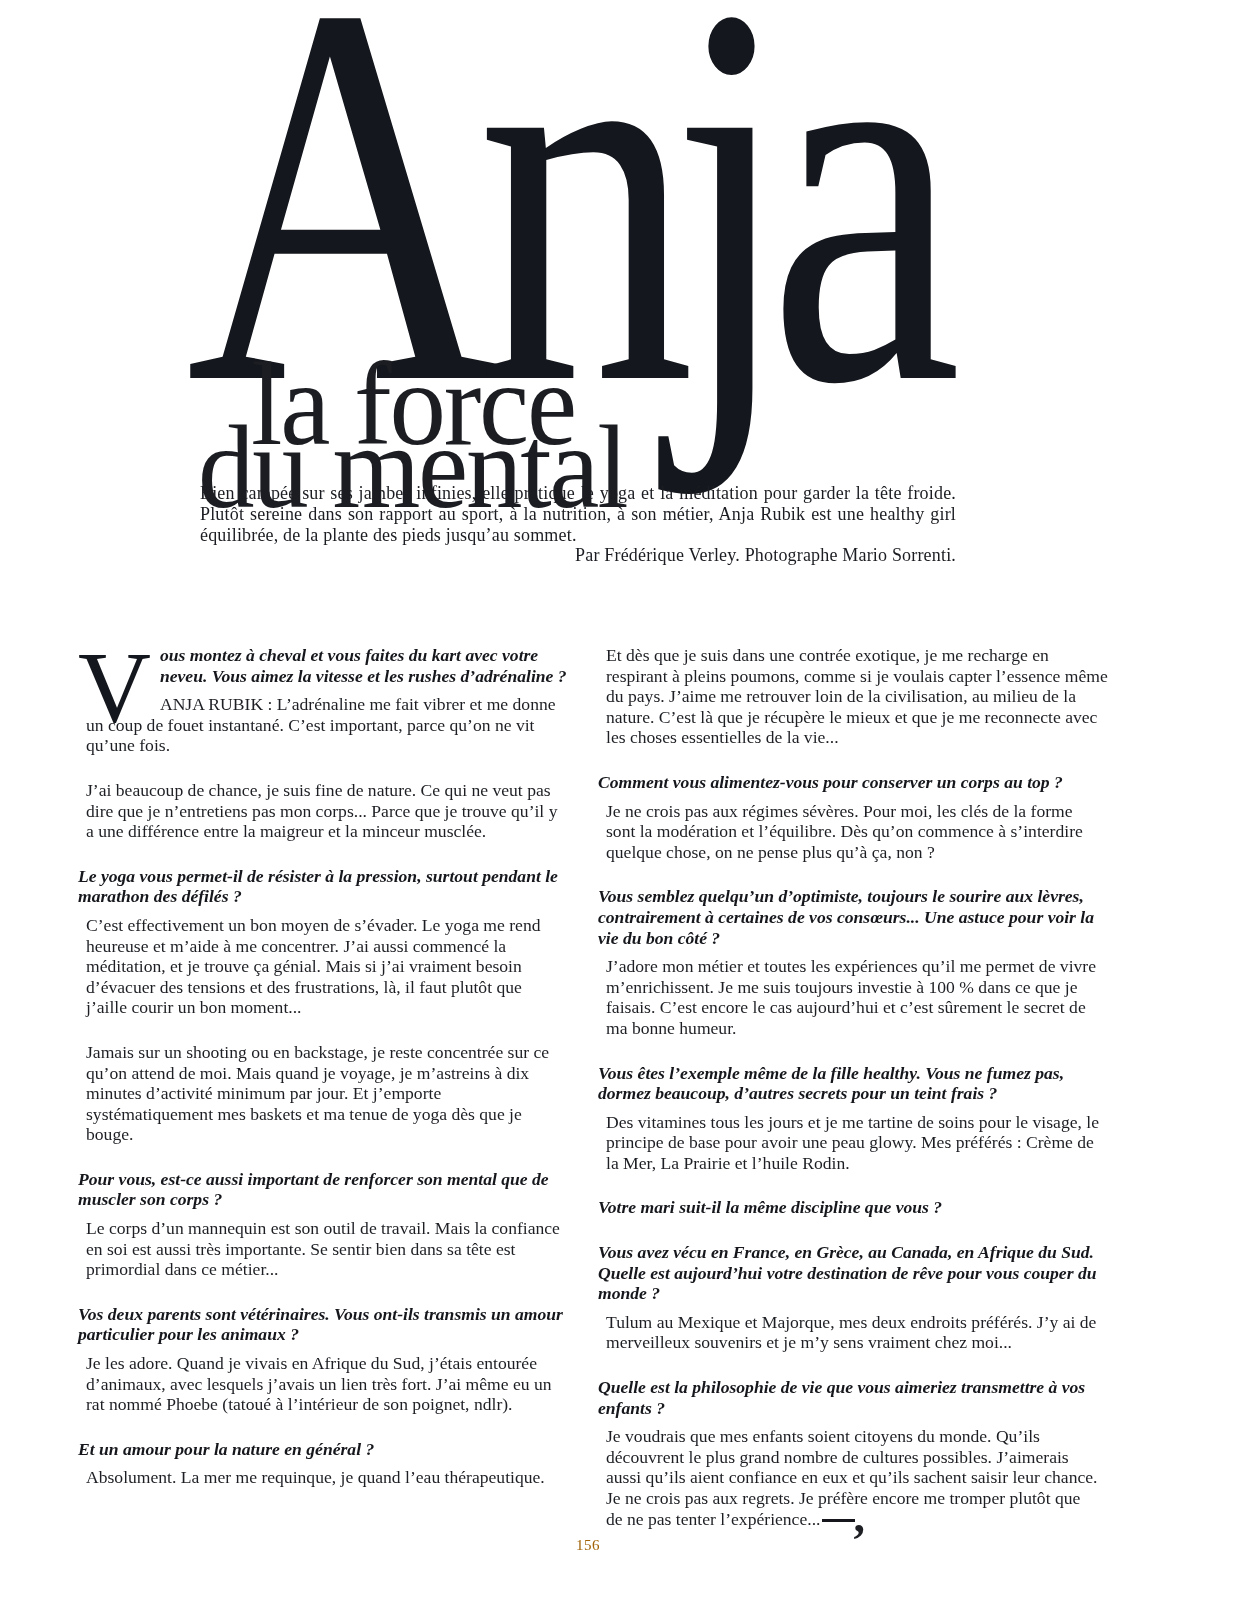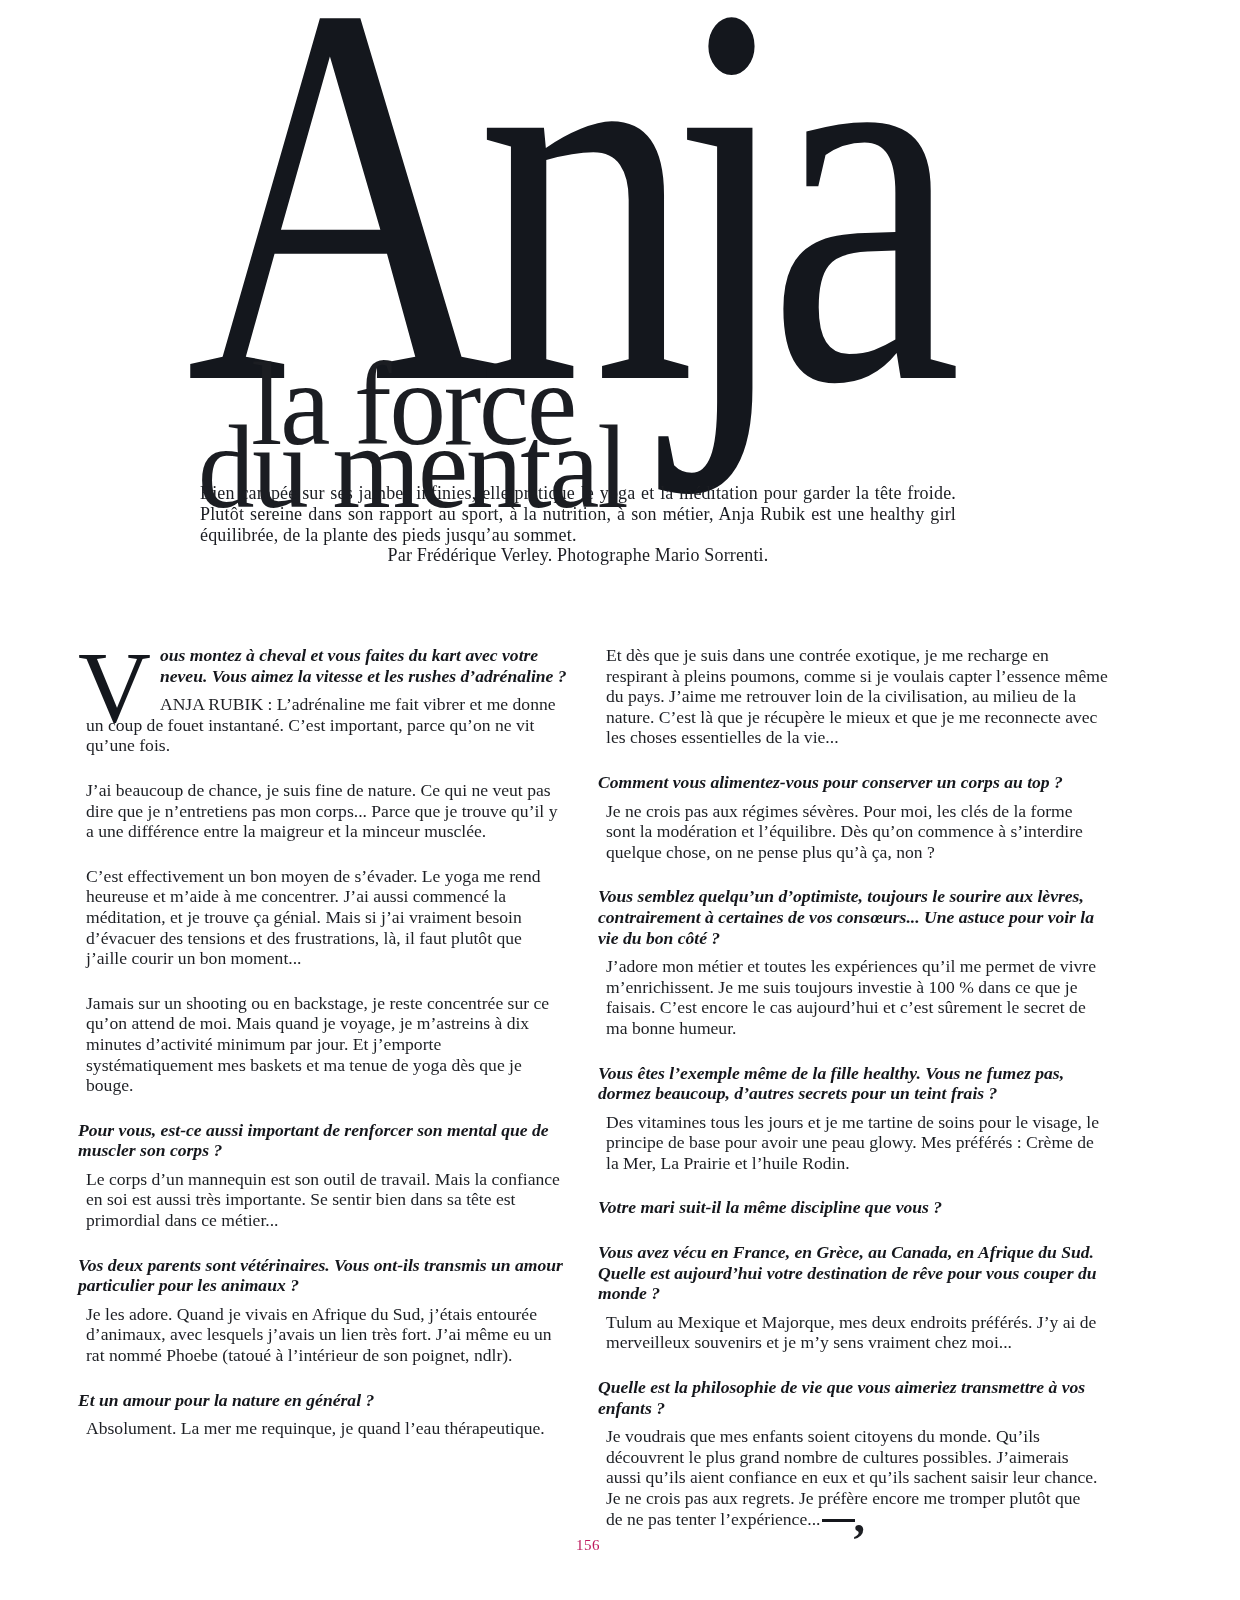--- a/index.html
+++ b/index.html
@@ -23,21 +23,21 @@
     transform:scaleY(1.04);transform-origin:left top;
   }
   .sub1{left:251px;top:345px;}
   .sub2{left:198px;top:408px;}
 
   .intro{
     position:absolute;left:200px;top:483px;width:756px;margin:0;
     font-size:18px;line-height:1.155;letter-spacing:0.01em;
     text-align:justify;color:#1b1d22;
   }
-  .byline{display:block;text-align:center;}
+  .byline{display:block;text-align:right;}
 
   
   .col{position:absolute;top:645px;font-size:17.6px;line-height:20.6px;color:#1d1f24;}
   .col-left{left:78px;width:496px;}
   .col-right{left:598px;width:510px;}
   .qa{margin:0 0 24px 0;}
   .qa:last-child{margin-bottom:0;}
   .q{margin:0;font-style:italic;font-weight:700;color:#15171c;}
   .a{margin:8px;font-weight:400;}
   .lead{margin:0 0 24px 8px;}
@@ -57,21 +57,21 @@
     vertical-align:3px;margin-left:2px;
   }
   .end-comma{
     font-weight:700;font-size:46px;line-height:0;vertical-align:-7px;
     letter-spacing:0;margin-left:-2px;
   }
 
   
   .folio{
     position:absolute;left:0;right:64px;top:1537px;text-align:center;
-    font-size:15px;letter-spacing:0.5px;color:#be185d;
+    font-size:15px;letter-spacing:0.5px;color:#a16207;
   }
 </style>
 </head>
 <body>
 
 <div class="page">
 
   <header>
     <h1 class="title">Anja</h1>
     <div class="sub sub1">la force</div>
@@ -85,20 +85,21 @@
   <section class="col col-left">
     <div class="qa">
       <p class="q"><span class="dropcap">V</span><span>ous montez à cheval et vous faites du kart avec votre neveu. Vous aimez la vitesse et les rushes d’adrénaline ?</span></p>
       <p class="a">ANJA RUBIK : L’adrénaline me fait vibrer et me donne un coup de fouet instantané. C’est important, parce qu’on ne vit qu’une fois.</p>
     </div>
 
     <div class="qa">
       <p class="a">J’ai beaucoup de chance, je suis fine de nature. Ce qui ne veut pas dire que je n’entretiens pas mon corps... Parce que je trouve qu’il y a une différence entre la maigreur et la minceur musclée.</p>
     </div>
     <div class="qa">
+      <p class="q">Le yoga vous permet-il de résister à la pression, surtout pendant le marathon des défilés ?</p>
       <p class="a">C’est effectivement un bon moyen de s’évader. Le yoga me rend heureuse et m’aide à me concentrer. J’ai aussi commencé la méditation, et je trouve ça génial. Mais si j’ai vraiment besoin d’évacuer des tensions et des frustrations, là, il faut plutôt que j’aille courir un bon moment...</p>
     </div>
     <div class="qa">
       <p class="a">Jamais sur un shooting ou en backstage, je reste concentrée sur ce qu’on attend de moi. Mais quand je voyage, je m’astreins à dix minutes d’activité minimum par jour. Et j’emporte systématiquement mes baskets et ma tenue de yoga dès que je bouge.</p>
     </div>
     <div class="qa">
       <p class="q">Pour vous, est-ce aussi important de renforcer son mental que de muscler son corps ?</p>
       <p class="a">Le corps d’un mannequin est son outil de travail. Mais la confiance en soi est aussi très importante. Se sentir bien dans sa tête est primordial dans ce métier...</p>
     </div>
     <div class="qa">

